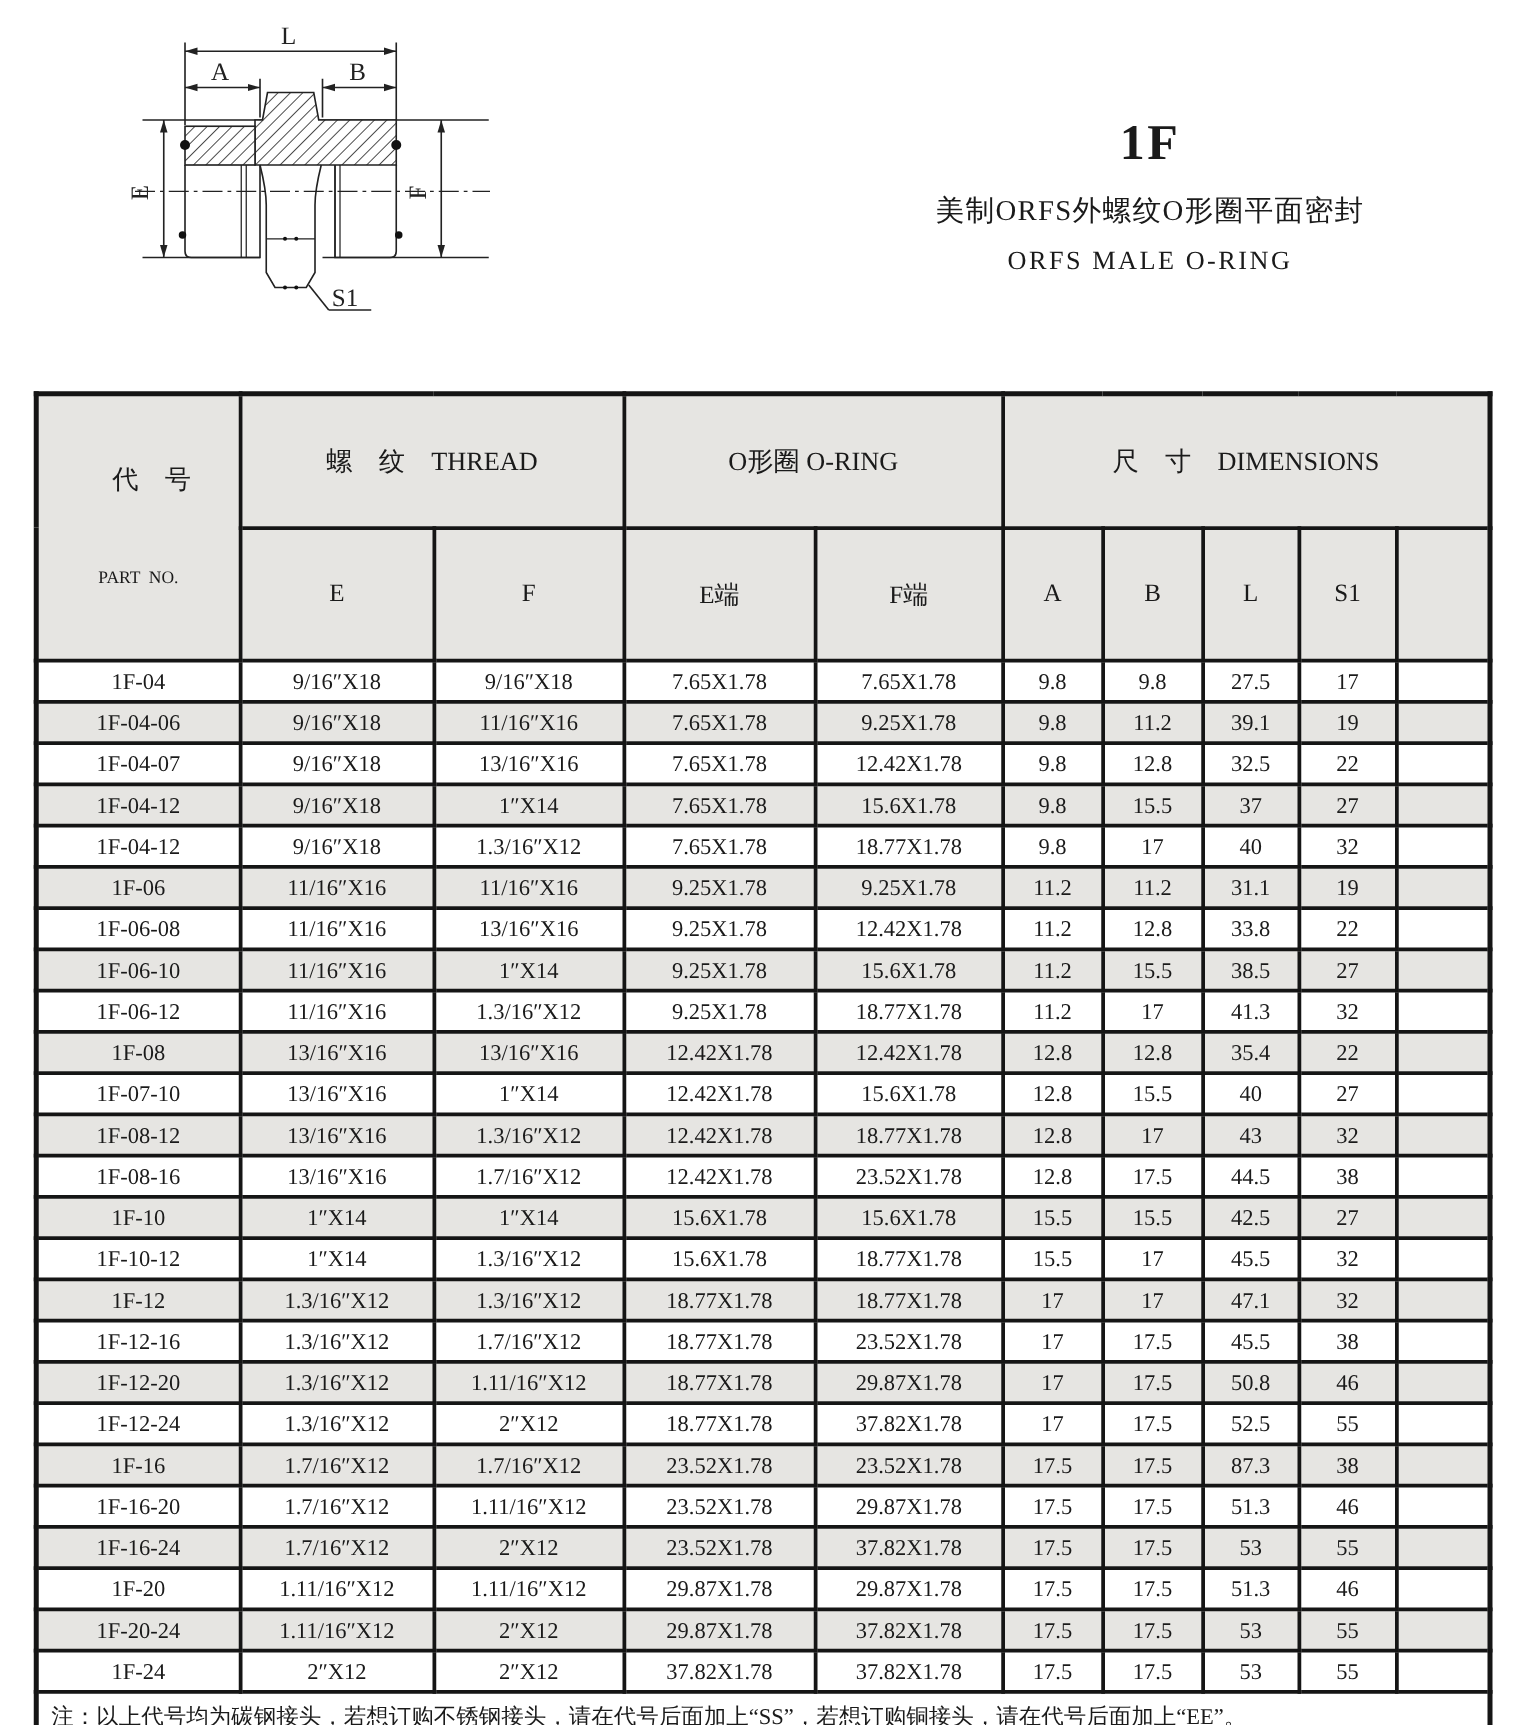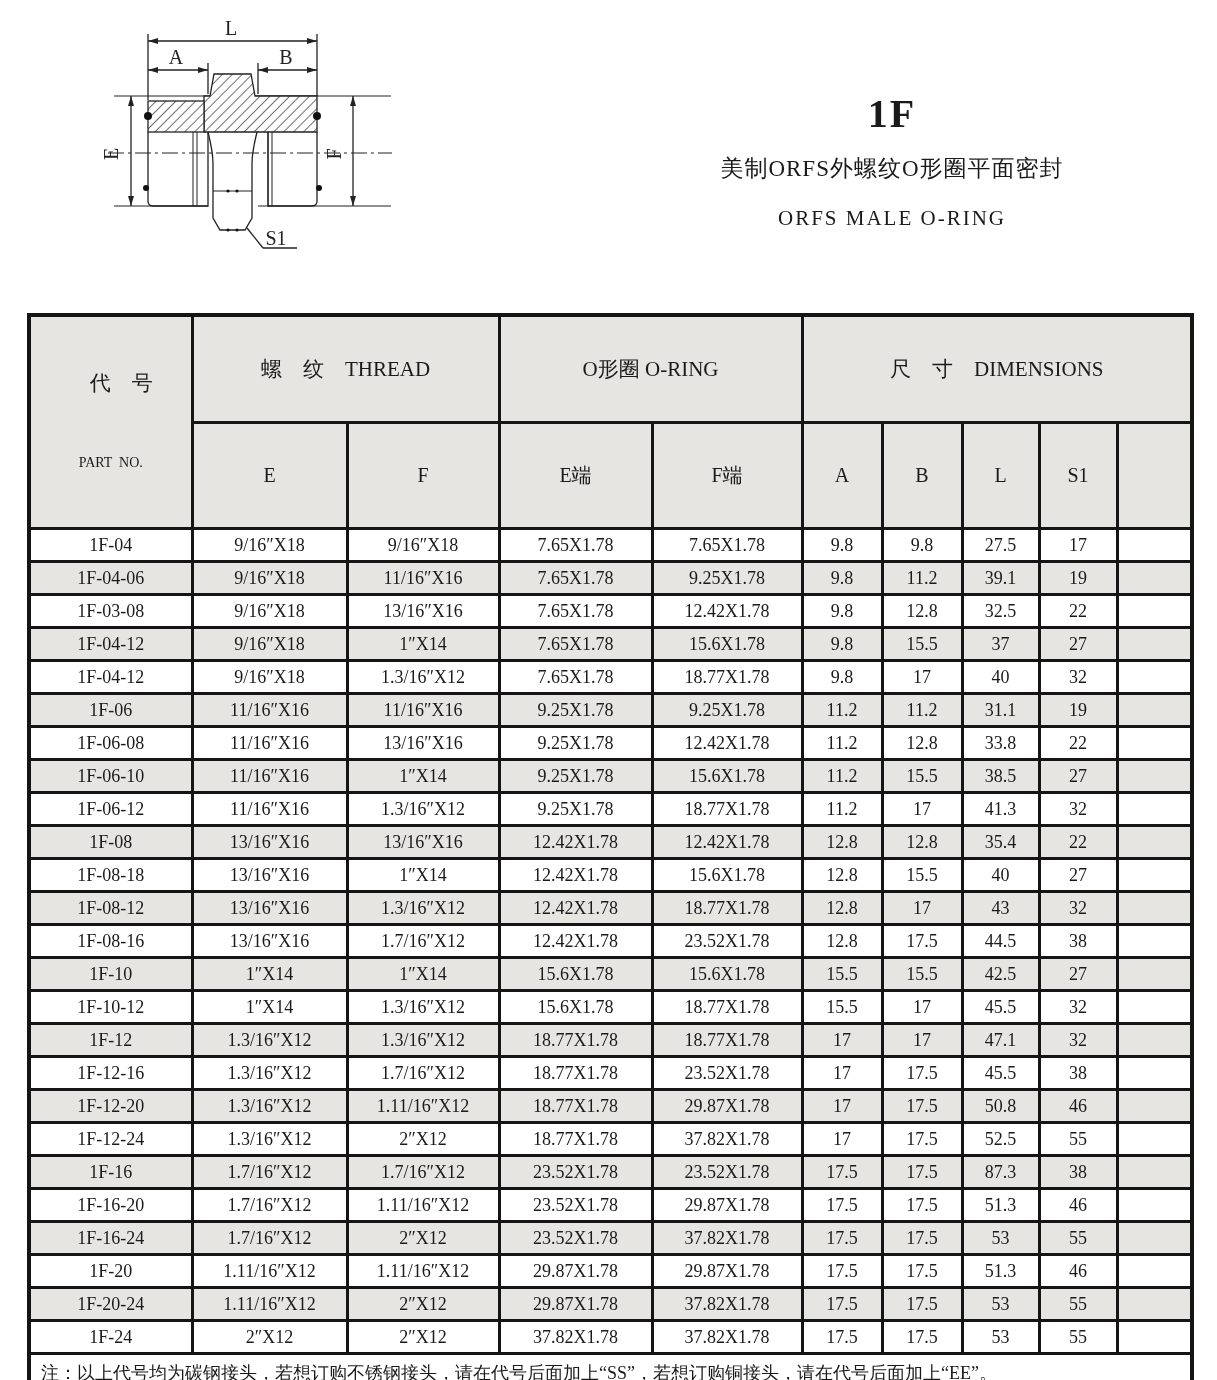--- a/index.html
+++ b/index.html
@@ -12,24 +12,24 @@
     width:1217px;height:1380px;background:#ffffff;color:var(--ink);
     font-family:"Liberation Serif","DejaVu Serif",serif;
     position:relative;overflow:hidden;
   }
   .page{position:relative;width:1217px;height:1380px;}
 
   
   .drawing{position:absolute;left:100px;top:8px;width:300px;height:262px;}
 
   
-  .title-block{position:absolute;left:672px;top:90px;width:440px;text-align:center;}
+  .title-block{position:absolute;left:700px;top:90px;width:440px;text-align:center;}
   .part-code{font-size:40px;font-weight:bold;letter-spacing:2px;}
   .subtitle-cn{margin-top:16px;font-size:23px;letter-spacing:1px;}
-  .subtitle-en{margin-top:22px;font-size:21px;letter-spacing:2px;}
+  .subtitle-en{margin-top:12px;font-size:21px;letter-spacing:2px;}
 
   
   table.spec{
     position:absolute;left:27px;top:313px;width:1163px;
     border-collapse:collapse;table-layout:fixed;
     border:4px solid var(--border);
   }
   .spec th,.spec td{
     border:3px solid var(--border);
     text-align:center;padding:0;overflow:hidden;
@@ -182,21 +182,21 @@
           <td>11/16″X16</td>
           <td>7.65X1.78</td>
           <td>9.25X1.78</td>
           <td>9.8</td>
           <td>11.2</td>
           <td>39.1</td>
           <td>19</td>
           <td></td>
         </tr>
         <tr>
-          <td>1F-03-08</td>
+          <td>1F-04-07</td>
           <td>9/16″X18</td>
           <td>13/16″X16</td>
           <td>7.65X1.78</td>
           <td>12.42X1.78</td>
           <td>9.8</td>
           <td>12.8</td>
           <td>32.5</td>
           <td>22</td>
           <td></td>
         </tr>
@@ -278,21 +278,21 @@
           <td>13/16″X16</td>
           <td>12.42X1.78</td>
           <td>12.42X1.78</td>
           <td>12.8</td>
           <td>12.8</td>
           <td>35.4</td>
           <td>22</td>
           <td></td>
         </tr>
         <tr>
-          <td>1F-08-18</td>
+          <td>1F-07-10</td>
           <td>13/16″X16</td>
           <td>1″X14</td>
           <td>12.42X1.78</td>
           <td>15.6X1.78</td>
           <td>12.8</td>
           <td>15.5</td>
           <td>40</td>
           <td>27</td>
           <td></td>
         </tr>

